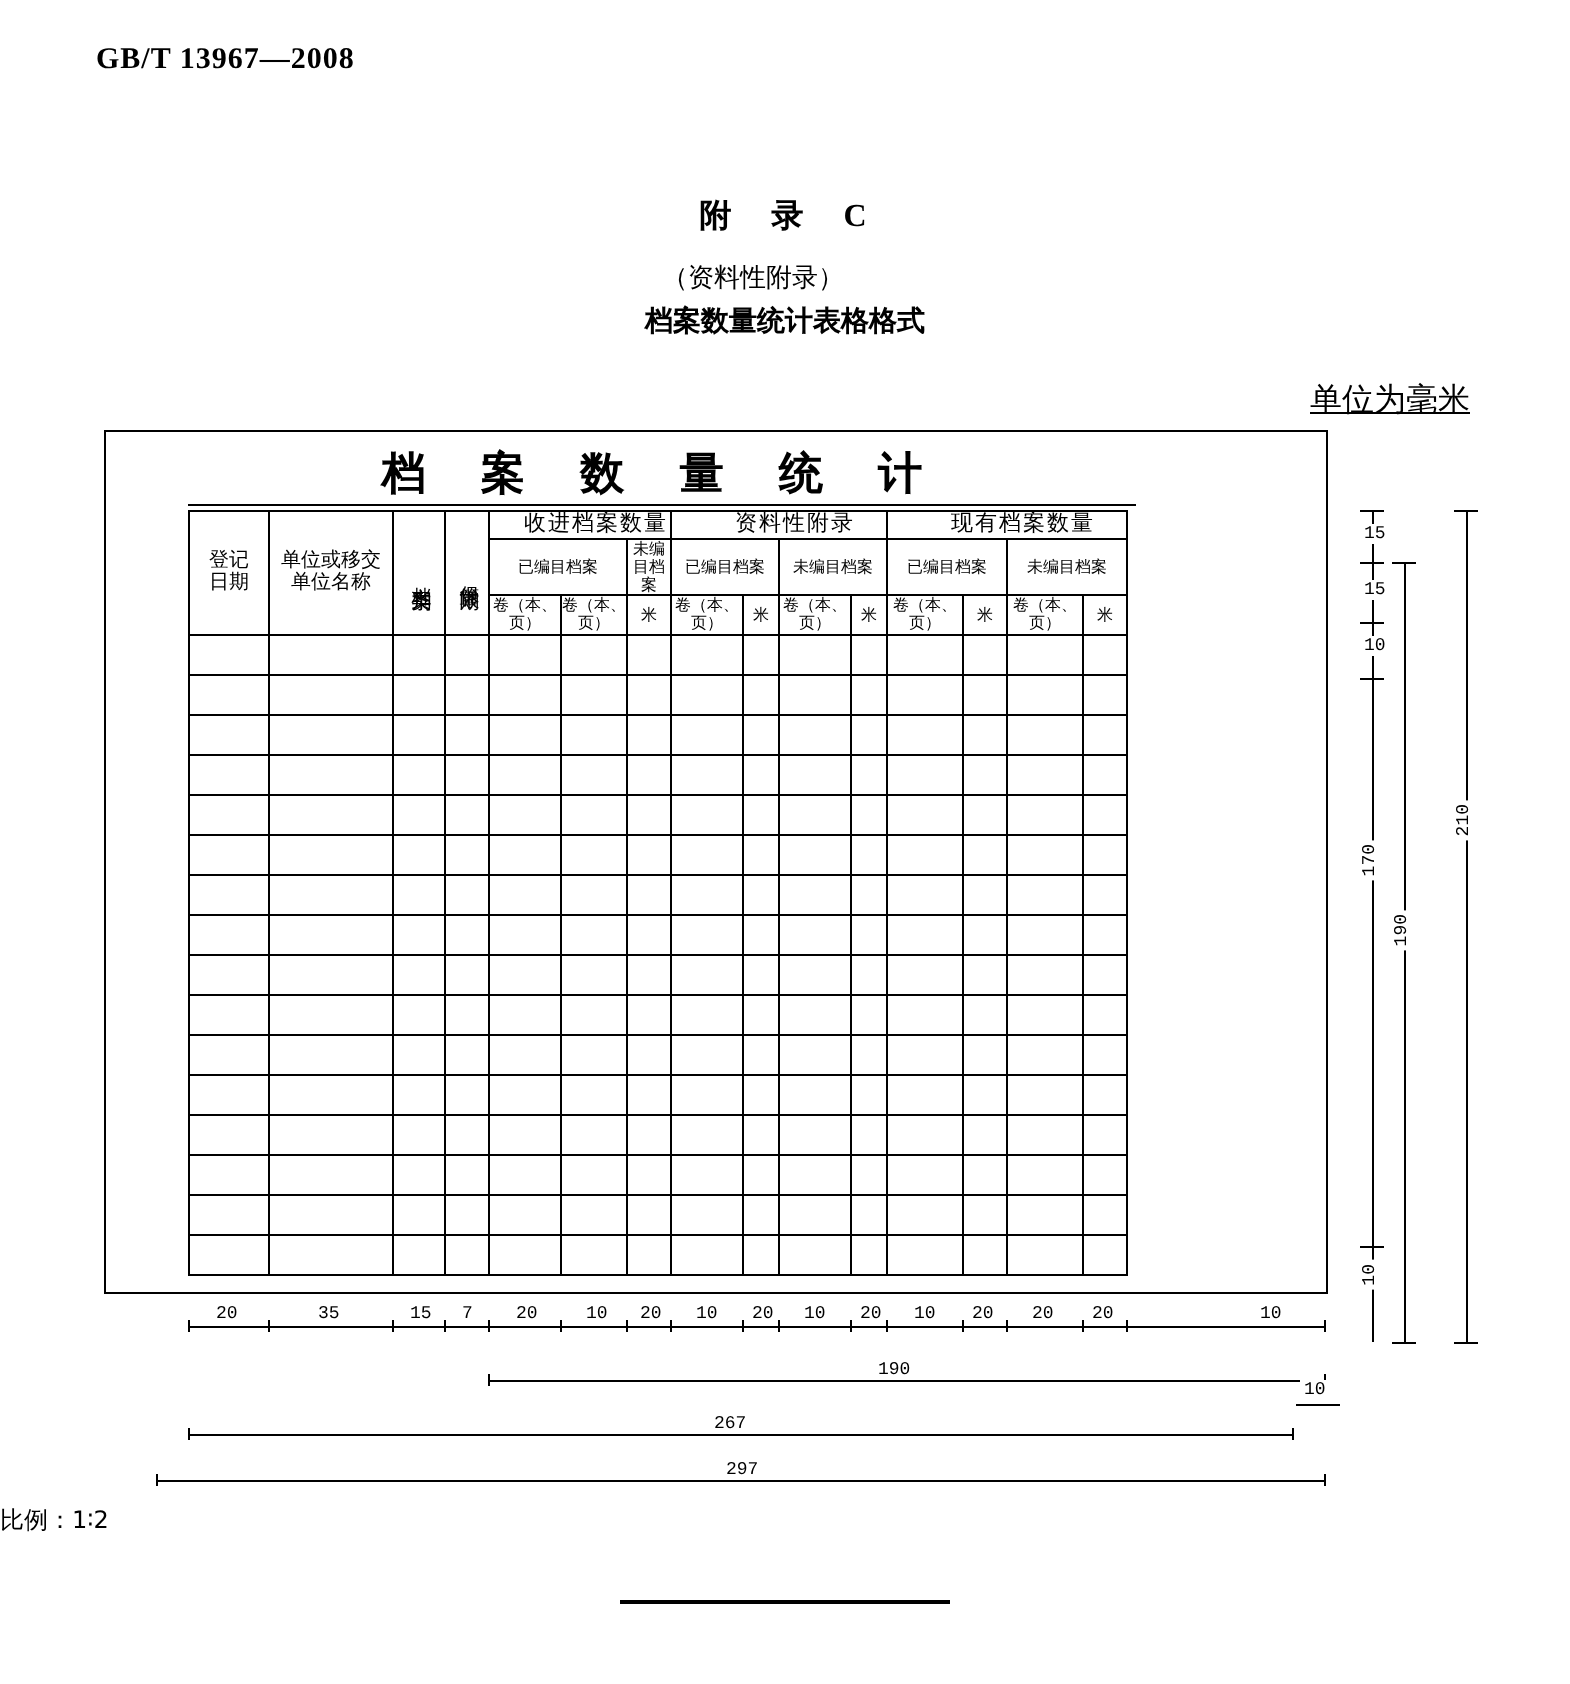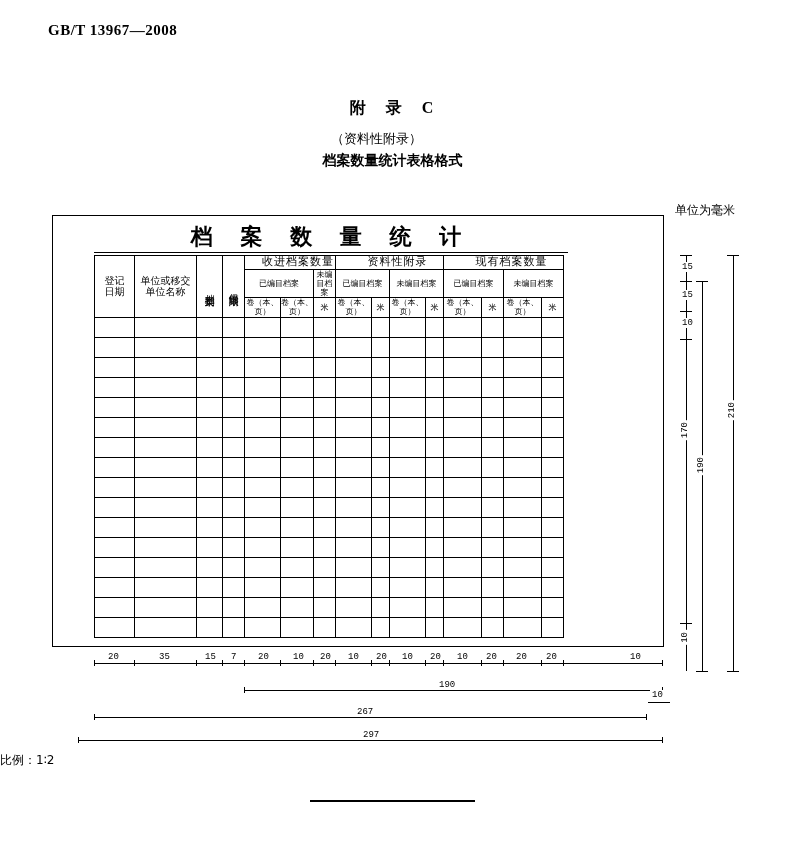--- a/index.html
+++ b/index.html
@@ -23,21 +23,21 @@
   .annex-sub{
     position:absolute;left:0;top:130px;width:681px;text-align:center;
     font-size:13px;
     margin-left:36px;
   }
   .annex-name{
     position:absolute;left:0;top:152px;width:785px;text-align:center;
     font-size:14px;font-weight:bold;
   }
   .unit-note{
-    position:absolute;right:50px;top:202px;font-size:12px;
+    position:absolute;right:50px;top:190px;font-size:16px;text-decoration:underline;
   }
 
   
   .frame{
     position:absolute;left:52px;top:215px;width:612px;height:432px;
     border:1px solid #000;
     box-sizing:border-box;
   }
 
   

